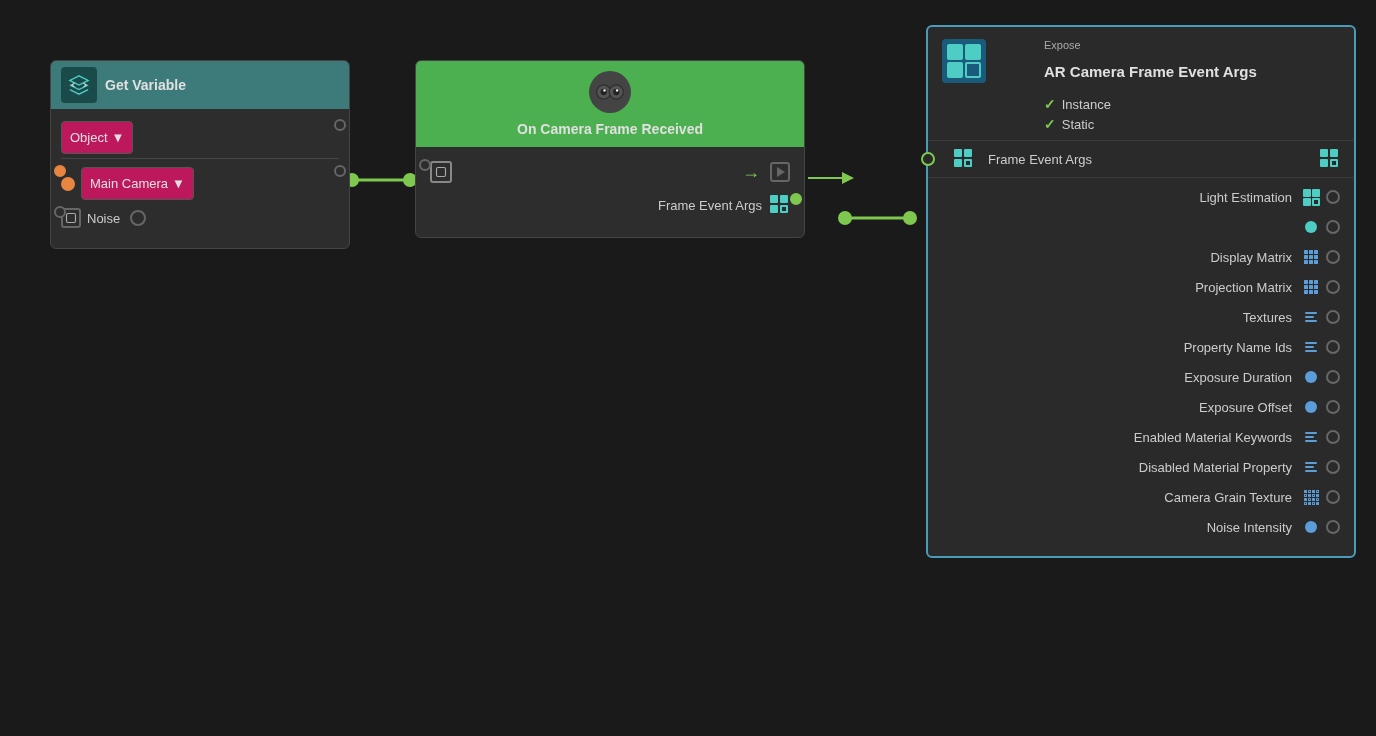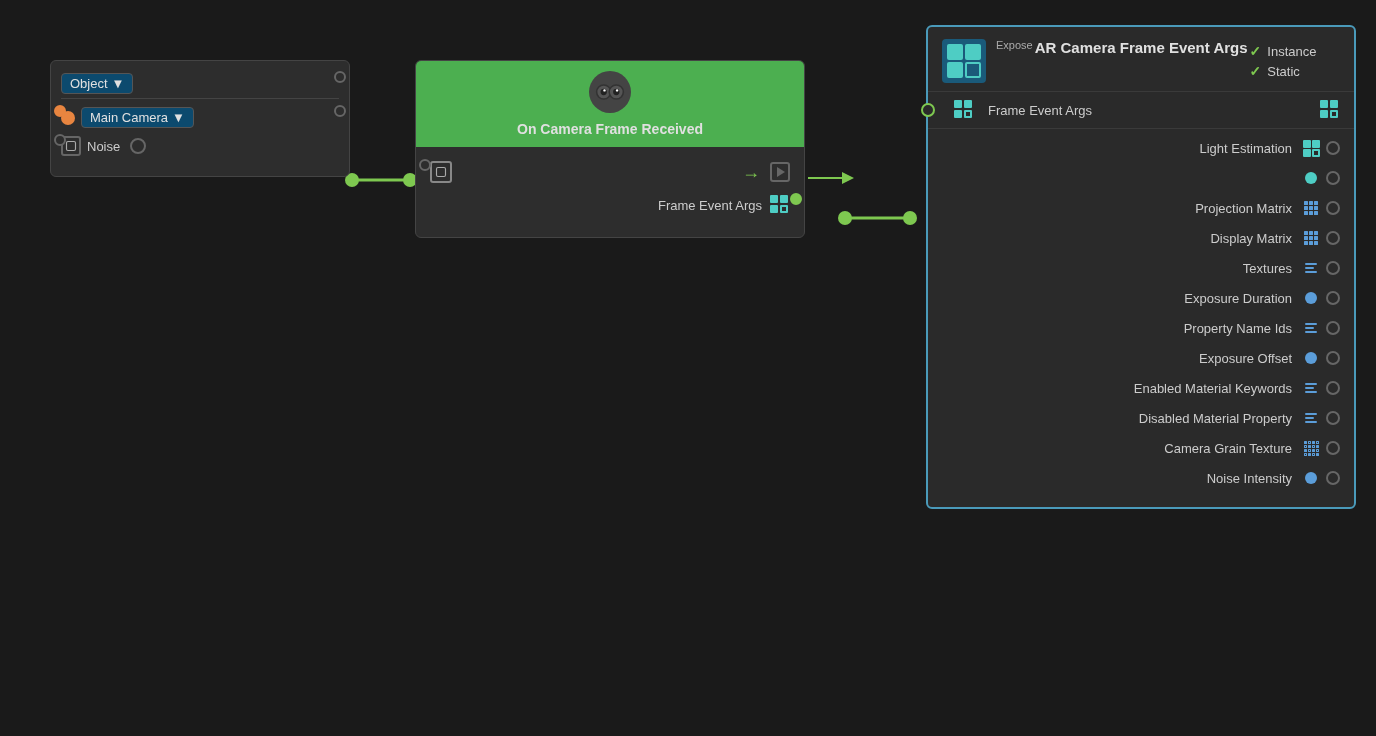--- a/index.html
+++ b/index.html
@@ -69,24 +69,24 @@
       font-size: 13px;
       color: #cccccc;
       position: relative;
     }
 
     
     .dropdown-btn {
       display: inline-flex;
       align-items: center;
       gap: 4px;
-      background: #0c4a6e;
+      background: #be185d;
       border: 1px solid #555;
       border-radius: 4px;
-      padding: 2px 8px;
+      padding: 8px 8px;
       color: #e0e0e0;
       font-size: 13px;
       cursor: pointer;
     }
 
     
     .node-icon {
       width: 36px;
       height: 36px;
       background: #1a4a4a;
@@ -151,22 +151,23 @@
       background: #1a5a7a;
       border-radius: 4px;
       display: flex;
       align-items: center;
       justify-content: center;
       flex-shrink: 0;
     }
 
     .expose-title-block {
       display: flex;
-      flex-direction: row;
-      gap: 2px;
+      flex-direction: column;
+      gap: 12px;
+      margin-left: 48px;
     }
 
     .expose-label {
       font-size: 11px;
       color: #aaa;
     }
 
     .expose-title {
       font-size: 15px;
       font-weight: 600;
@@ -310,20 +311,34 @@
 
     <line x1="845" y1="218" x2="910" y2="218" stroke="#7ec850" stroke-width="3" stroke-linecap="round"></line>
     <circle cx="845" cy="218" r="7" fill="#7ec850"></circle>
     <circle cx="910" cy="218" r="7" fill="#7ec850"></circle>
 
     <line x1="808" y1="178" x2="842" y2="178" stroke="#7ec850" stroke-width="2"></line>
     <polygon points="842,172 842,184 854,178" fill="#7ec850"></polygon>
   </svg>
 
   <div class="node get-variable-node">
+    <div class="node-header">
+      <div class="node-icon">
+
+        <svg viewBox="0 0 24 24" fill="none" stroke="#4ecdc4" stroke-width="1.5">
+          <path d="M12 2L2 7l10 5 10-5-10-5z"></path>
+          <path d="M2 17l10 5 10-5"></path>
+          <path d="M2 12l10 5 10-5"></path>
+
+          <path d="M7 10l-3 2 3 2" stroke="#e0e0e0" stroke-width="1.2"></path>
+          <path d="M17 10l3 2-3 2" stroke="#e0e0e0" stroke-width="1.2"></path>
+        </svg>
+      </div>
+      <span>Get Variable</span>
+    </div>
     <div class="node-body">
       <div class="node-row">
         <span class="right-port" style="top:2px; background:#2d2d2d;"></span>
         <button class="dropdown-btn">
           <span>Object</span>
           <span>▼</span>
         </button>
       </div>
       <div class="node-divider"></div>
       <div class="node-row" style="margin-top:4px;">
@@ -453,138 +468,138 @@
           </div>
           <div style="width: 14px; height: 14px; border-radius: 50%; border: 2px solid rgb(102, 102, 102); background: transparent; flex-shrink: 0;"></div>
         </div>
         <div class="prop-row">
           <div class="prop-icon">
             <span style="width: 12px; height: 12px; border-radius: 50%; background: rgb(78, 205, 196); display: inline-block;"></span>
           </div>
           <div style="width: 14px; height: 14px; border-radius: 50%; border: 2px solid rgb(102, 102, 102); background: transparent; flex-shrink: 0;"></div>
         </div>
         <div class="prop-row">
+          <span class="prop-name">Display Matrix</span>
+          <div class="prop-icon">
+            <div style="display: inline-grid; grid-template-columns: repeat(3, 4px); grid-template-rows: repeat(3, 4px); gap: 1px;">
+              <span style="width: 4px; height: 4px; background: rgb(91, 157, 217); border-radius: 0.5px; display: block;"></span>
+              <span style="width: 4px; height: 4px; background: rgb(91, 157, 217); border-radius: 0.5px; display: block;"></span>
+              <span style="width: 4px; height: 4px; background: rgb(91, 157, 217); border-radius: 0.5px; display: block;"></span>
+              <span style="width: 4px; height: 4px; background: rgb(91, 157, 217); border-radius: 0.5px; display: block;"></span>
+              <span style="width: 4px; height: 4px; background: rgb(91, 157, 217); border-radius: 0.5px; display: block;"></span>
+              <span style="width: 4px; height: 4px; background: rgb(91, 157, 217); border-radius: 0.5px; display: block;"></span>
+              <span style="width: 4px; height: 4px; background: rgb(91, 157, 217); border-radius: 0.5px; display: block;"></span>
+              <span style="width: 4px; height: 4px; background: rgb(91, 157, 217); border-radius: 0.5px; display: block;"></span>
+              <span style="width: 4px; height: 4px; background: rgb(91, 157, 217); border-radius: 0.5px; display: block;"></span>
+            </div>
+          </div>
+          <div style="width: 14px; height: 14px; border-radius: 50%; border: 2px solid rgb(102, 102, 102); background: transparent; flex-shrink: 0;"></div>
+        </div>
+        <div class="prop-row">
           <span class="prop-name">Projection Matrix</span>
           <div class="prop-icon">
             <div style="display: inline-grid; grid-template-columns: repeat(3, 4px); grid-template-rows: repeat(3, 4px); gap: 1px;">
               <span style="width: 4px; height: 4px; background: rgb(91, 157, 217); border-radius: 0.5px; display: block;"></span>
               <span style="width: 4px; height: 4px; background: rgb(91, 157, 217); border-radius: 0.5px; display: block;"></span>
               <span style="width: 4px; height: 4px; background: rgb(91, 157, 217); border-radius: 0.5px; display: block;"></span>
               <span style="width: 4px; height: 4px; background: rgb(91, 157, 217); border-radius: 0.5px; display: block;"></span>
               <span style="width: 4px; height: 4px; background: rgb(91, 157, 217); border-radius: 0.5px; display: block;"></span>
               <span style="width: 4px; height: 4px; background: rgb(91, 157, 217); border-radius: 0.5px; display: block;"></span>
               <span style="width: 4px; height: 4px; background: rgb(91, 157, 217); border-radius: 0.5px; display: block;"></span>
               <span style="width: 4px; height: 4px; background: rgb(91, 157, 217); border-radius: 0.5px; display: block;"></span>
               <span style="width: 4px; height: 4px; background: rgb(91, 157, 217); border-radius: 0.5px; display: block;"></span>
             </div>
           </div>
           <div style="width: 14px; height: 14px; border-radius: 50%; border: 2px solid rgb(102, 102, 102); background: transparent; flex-shrink: 0;"></div>
         </div>
         <div class="prop-row">
-          <span class="prop-name">Display Matrix</span>
-          <div class="prop-icon">
-            <div style="display: inline-grid; grid-template-columns: repeat(3, 4px); grid-template-rows: repeat(3, 4px); gap: 1px;">
-              <span style="width: 4px; height: 4px; background: rgb(91, 157, 217); border-radius: 0.5px; display: block;"></span>
-              <span style="width: 4px; height: 4px; background: rgb(91, 157, 217); border-radius: 0.5px; display: block;"></span>
-              <span style="width: 4px; height: 4px; background: rgb(91, 157, 217); border-radius: 0.5px; display: block;"></span>
-              <span style="width: 4px; height: 4px; background: rgb(91, 157, 217); border-radius: 0.5px; display: block;"></span>
-              <span style="width: 4px; height: 4px; background: rgb(91, 157, 217); border-radius: 0.5px; display: block;"></span>
-              <span style="width: 4px; height: 4px; background: rgb(91, 157, 217); border-radius: 0.5px; display: block;"></span>
-              <span style="width: 4px; height: 4px; background: rgb(91, 157, 217); border-radius: 0.5px; display: block;"></span>
-              <span style="width: 4px; height: 4px; background: rgb(91, 157, 217); border-radius: 0.5px; display: block;"></span>
-              <span style="width: 4px; height: 4px; background: rgb(91, 157, 217); border-radius: 0.5px; display: block;"></span>
-            </div>
-          </div>
-          <div style="width: 14px; height: 14px; border-radius: 50%; border: 2px solid rgb(102, 102, 102); background: transparent; flex-shrink: 0;"></div>
-        </div>
-        <div class="prop-row">
           <span class="prop-name">Textures</span>
           <div class="prop-icon">
             <div style="display: flex; flex-direction: column; gap: 2px;">
               <span style="display: block; height: 2px; width: 12px; background: rgb(91, 157, 217); border-radius: 1px;"></span>
               <span style="display: block; height: 2px; width: 9px; background: rgb(91, 157, 217); border-radius: 1px;"></span>
               <span style="display: block; height: 2px; width: 12px; background: rgb(91, 157, 217); border-radius: 1px;"></span>
             </div>
           </div>
           <div style="width: 14px; height: 14px; border-radius: 50%; border: 2px solid rgb(102, 102, 102); background: transparent; flex-shrink: 0;"></div>
         </div>
         <div class="prop-row">
+          <span class="prop-name">Property Name Ids</span>
+          <div class="prop-icon">
+            <div style="display: flex; flex-direction: column; gap: 2px;">
+              <span style="display: block; height: 2px; width: 12px; background: rgb(91, 157, 217); border-radius: 1px;"></span>
+              <span style="display: block; height: 2px; width: 9px; background: rgb(91, 157, 217); border-radius: 1px;"></span>
+              <span style="display: block; height: 2px; width: 12px; background: rgb(91, 157, 217); border-radius: 1px;"></span>
+            </div>
+          </div>
+          <div style="width: 14px; height: 14px; border-radius: 50%; border: 2px solid rgb(102, 102, 102); background: transparent; flex-shrink: 0;"></div>
+        </div>
+        <div class="prop-row">
           <span class="prop-name">Exposure Duration</span>
           <div class="prop-icon">
             <span style="width: 12px; height: 12px; border-radius: 50%; background: rgb(91, 157, 217); display: inline-block;"></span>
           </div>
           <div style="width: 14px; height: 14px; border-radius: 50%; border: 2px solid rgb(102, 102, 102); background: transparent; flex-shrink: 0;"></div>
         </div>
         <div class="prop-row">
-          <span class="prop-name">Property Name Ids</span>
+          <span class="prop-name">Exposure Offset</span>
+          <div class="prop-icon">
+            <span style="width: 12px; height: 12px; border-radius: 50%; background: rgb(91, 157, 217); display: inline-block;"></span>
+          </div>
+          <div style="width: 14px; height: 14px; border-radius: 50%; border: 2px solid rgb(102, 102, 102); background: transparent; flex-shrink: 0;"></div>
+        </div>
+        <div class="prop-row">
+          <span class="prop-name">Enabled Material Keywords</span>
           <div class="prop-icon">
             <div style="display: flex; flex-direction: column; gap: 2px;">
               <span style="display: block; height: 2px; width: 12px; background: rgb(91, 157, 217); border-radius: 1px;"></span>
               <span style="display: block; height: 2px; width: 9px; background: rgb(91, 157, 217); border-radius: 1px;"></span>
               <span style="display: block; height: 2px; width: 12px; background: rgb(91, 157, 217); border-radius: 1px;"></span>
             </div>
           </div>
           <div style="width: 14px; height: 14px; border-radius: 50%; border: 2px solid rgb(102, 102, 102); background: transparent; flex-shrink: 0;"></div>
         </div>
         <div class="prop-row">
-          <span class="prop-name">Exposure Offset</span>
+          <span class="prop-name">Disabled Material Property</span>
+          <div class="prop-icon">
+            <div style="display: flex; flex-direction: column; gap: 2px;">
+              <span style="display: block; height: 2px; width: 12px; background: rgb(91, 157, 217); border-radius: 1px;"></span>
+              <span style="display: block; height: 2px; width: 9px; background: rgb(91, 157, 217); border-radius: 1px;"></span>
+              <span style="display: block; height: 2px; width: 12px; background: rgb(91, 157, 217); border-radius: 1px;"></span>
+            </div>
+          </div>
+          <div style="width: 14px; height: 14px; border-radius: 50%; border: 2px solid rgb(102, 102, 102); background: transparent; flex-shrink: 0;"></div>
+        </div>
+        <div class="prop-row">
+          <span class="prop-name">Camera Grain Texture</span>
+          <div class="prop-icon">
+            <div style="display: inline-grid; grid-template-columns: repeat(4, 3px); grid-template-rows: repeat(4, 3px); gap: 1px;">
+              <span style="display: block; width: 3px; height: 3px; border-radius: 0.5px; background: rgb(91, 157, 217); border: none;"></span>
+              <span style="display: block; width: 3px; height: 3px; border-radius: 0.5px; background: transparent; border: 1px solid rgb(91, 157, 217);"></span>
+              <span style="display: block; width: 3px; height: 3px; border-radius: 0.5px; background: rgb(91, 157, 217); border: none;"></span>
+              <span style="display: block; width: 3px; height: 3px; border-radius: 0.5px; background: transparent; border: 1px solid rgb(91, 157, 217);"></span>
+              <span style="display: block; width: 3px; height: 3px; border-radius: 0.5px; background: transparent; border: 1px solid rgb(91, 157, 217);"></span>
+              <span style="display: block; width: 3px; height: 3px; border-radius: 0.5px; background: rgb(91, 157, 217); border: none;"></span>
+              <span style="display: block; width: 3px; height: 3px; border-radius: 0.5px; background: transparent; border: 1px solid rgb(91, 157, 217);"></span>
+              <span style="display: block; width: 3px; height: 3px; border-radius: 0.5px; background: rgb(91, 157, 217); border: none;"></span>
+              <span style="display: block; width: 3px; height: 3px; border-radius: 0.5px; background: rgb(91, 157, 217); border: none;"></span>
+              <span style="display: block; width: 3px; height: 3px; border-radius: 0.5px; background: transparent; border: 1px solid rgb(91, 157, 217);"></span>
+              <span style="display: block; width: 3px; height: 3px; border-radius: 0.5px; background: rgb(91, 157, 217); border: none;"></span>
+              <span style="display: block; width: 3px; height: 3px; border-radius: 0.5px; background: transparent; border: 1px solid rgb(91, 157, 217);"></span>
+              <span style="display: block; width: 3px; height: 3px; border-radius: 0.5px; background: transparent; border: 1px solid rgb(91, 157, 217);"></span>
+              <span style="display: block; width: 3px; height: 3px; border-radius: 0.5px; background: rgb(91, 157, 217); border: none;"></span>
+              <span style="display: block; width: 3px; height: 3px; border-radius: 0.5px; background: transparent; border: 1px solid rgb(91, 157, 217);"></span>
+              <span style="display: block; width: 3px; height: 3px; border-radius: 0.5px; background: rgb(91, 157, 217); border: none;"></span>
+            </div>
+          </div>
+          <div style="width: 14px; height: 14px; border-radius: 50%; border: 2px solid rgb(102, 102, 102); background: transparent; flex-shrink: 0;"></div>
+        </div>
+        <div class="prop-row">
+          <span class="prop-name">Noise Intensity</span>
           <div class="prop-icon">
             <span style="width: 12px; height: 12px; border-radius: 50%; background: rgb(91, 157, 217); display: inline-block;"></span>
           </div>
           <div style="width: 14px; height: 14px; border-radius: 50%; border: 2px solid rgb(102, 102, 102); background: transparent; flex-shrink: 0;"></div>
         </div>
-        <div class="prop-row">
-          <span class="prop-name">Enabled Material Keywords</span>
-          <div class="prop-icon">
-            <div style="display: flex; flex-direction: column; gap: 2px;">
-              <span style="display: block; height: 2px; width: 12px; background: rgb(91, 157, 217); border-radius: 1px;"></span>
-              <span style="display: block; height: 2px; width: 9px; background: rgb(91, 157, 217); border-radius: 1px;"></span>
-              <span style="display: block; height: 2px; width: 12px; background: rgb(91, 157, 217); border-radius: 1px;"></span>
-            </div>
-          </div>
-          <div style="width: 14px; height: 14px; border-radius: 50%; border: 2px solid rgb(102, 102, 102); background: transparent; flex-shrink: 0;"></div>
-        </div>
-        <div class="prop-row">
-          <span class="prop-name">Disabled Material Property</span>
-          <div class="prop-icon">
-            <div style="display: flex; flex-direction: column; gap: 2px;">
-              <span style="display: block; height: 2px; width: 12px; background: rgb(91, 157, 217); border-radius: 1px;"></span>
-              <span style="display: block; height: 2px; width: 9px; background: rgb(91, 157, 217); border-radius: 1px;"></span>
-              <span style="display: block; height: 2px; width: 12px; background: rgb(91, 157, 217); border-radius: 1px;"></span>
-            </div>
-          </div>
-          <div style="width: 14px; height: 14px; border-radius: 50%; border: 2px solid rgb(102, 102, 102); background: transparent; flex-shrink: 0;"></div>
-        </div>
-        <div class="prop-row">
-          <span class="prop-name">Camera Grain Texture</span>
-          <div class="prop-icon">
-            <div style="display: inline-grid; grid-template-columns: repeat(4, 3px); grid-template-rows: repeat(4, 3px); gap: 1px;">
-              <span style="display: block; width: 3px; height: 3px; border-radius: 0.5px; background: rgb(91, 157, 217); border: none;"></span>
-              <span style="display: block; width: 3px; height: 3px; border-radius: 0.5px; background: transparent; border: 1px solid rgb(91, 157, 217);"></span>
-              <span style="display: block; width: 3px; height: 3px; border-radius: 0.5px; background: rgb(91, 157, 217); border: none;"></span>
-              <span style="display: block; width: 3px; height: 3px; border-radius: 0.5px; background: transparent; border: 1px solid rgb(91, 157, 217);"></span>
-              <span style="display: block; width: 3px; height: 3px; border-radius: 0.5px; background: transparent; border: 1px solid rgb(91, 157, 217);"></span>
-              <span style="display: block; width: 3px; height: 3px; border-radius: 0.5px; background: rgb(91, 157, 217); border: none;"></span>
-              <span style="display: block; width: 3px; height: 3px; border-radius: 0.5px; background: transparent; border: 1px solid rgb(91, 157, 217);"></span>
-              <span style="display: block; width: 3px; height: 3px; border-radius: 0.5px; background: rgb(91, 157, 217); border: none;"></span>
-              <span style="display: block; width: 3px; height: 3px; border-radius: 0.5px; background: rgb(91, 157, 217); border: none;"></span>
-              <span style="display: block; width: 3px; height: 3px; border-radius: 0.5px; background: transparent; border: 1px solid rgb(91, 157, 217);"></span>
-              <span style="display: block; width: 3px; height: 3px; border-radius: 0.5px; background: rgb(91, 157, 217); border: none;"></span>
-              <span style="display: block; width: 3px; height: 3px; border-radius: 0.5px; background: transparent; border: 1px solid rgb(91, 157, 217);"></span>
-              <span style="display: block; width: 3px; height: 3px; border-radius: 0.5px; background: transparent; border: 1px solid rgb(91, 157, 217);"></span>
-              <span style="display: block; width: 3px; height: 3px; border-radius: 0.5px; background: rgb(91, 157, 217); border: none;"></span>
-              <span style="display: block; width: 3px; height: 3px; border-radius: 0.5px; background: transparent; border: 1px solid rgb(91, 157, 217);"></span>
-              <span style="display: block; width: 3px; height: 3px; border-radius: 0.5px; background: rgb(91, 157, 217); border: none;"></span>
-            </div>
-          </div>
-          <div style="width: 14px; height: 14px; border-radius: 50%; border: 2px solid rgb(102, 102, 102); background: transparent; flex-shrink: 0;"></div>
-        </div>
-        <div class="prop-row">
-          <span class="prop-name">Noise Intensity</span>
-          <div class="prop-icon">
-            <span style="width: 12px; height: 12px; border-radius: 50%; background: rgb(91, 157, 217); display: inline-block;"></span>
-          </div>
-          <div style="width: 14px; height: 14px; border-radius: 50%; border: 2px solid rgb(102, 102, 102); background: transparent; flex-shrink: 0;"></div>
-        </div>
       </div>
   </div>
 
 </div>
 
 </body></html>

